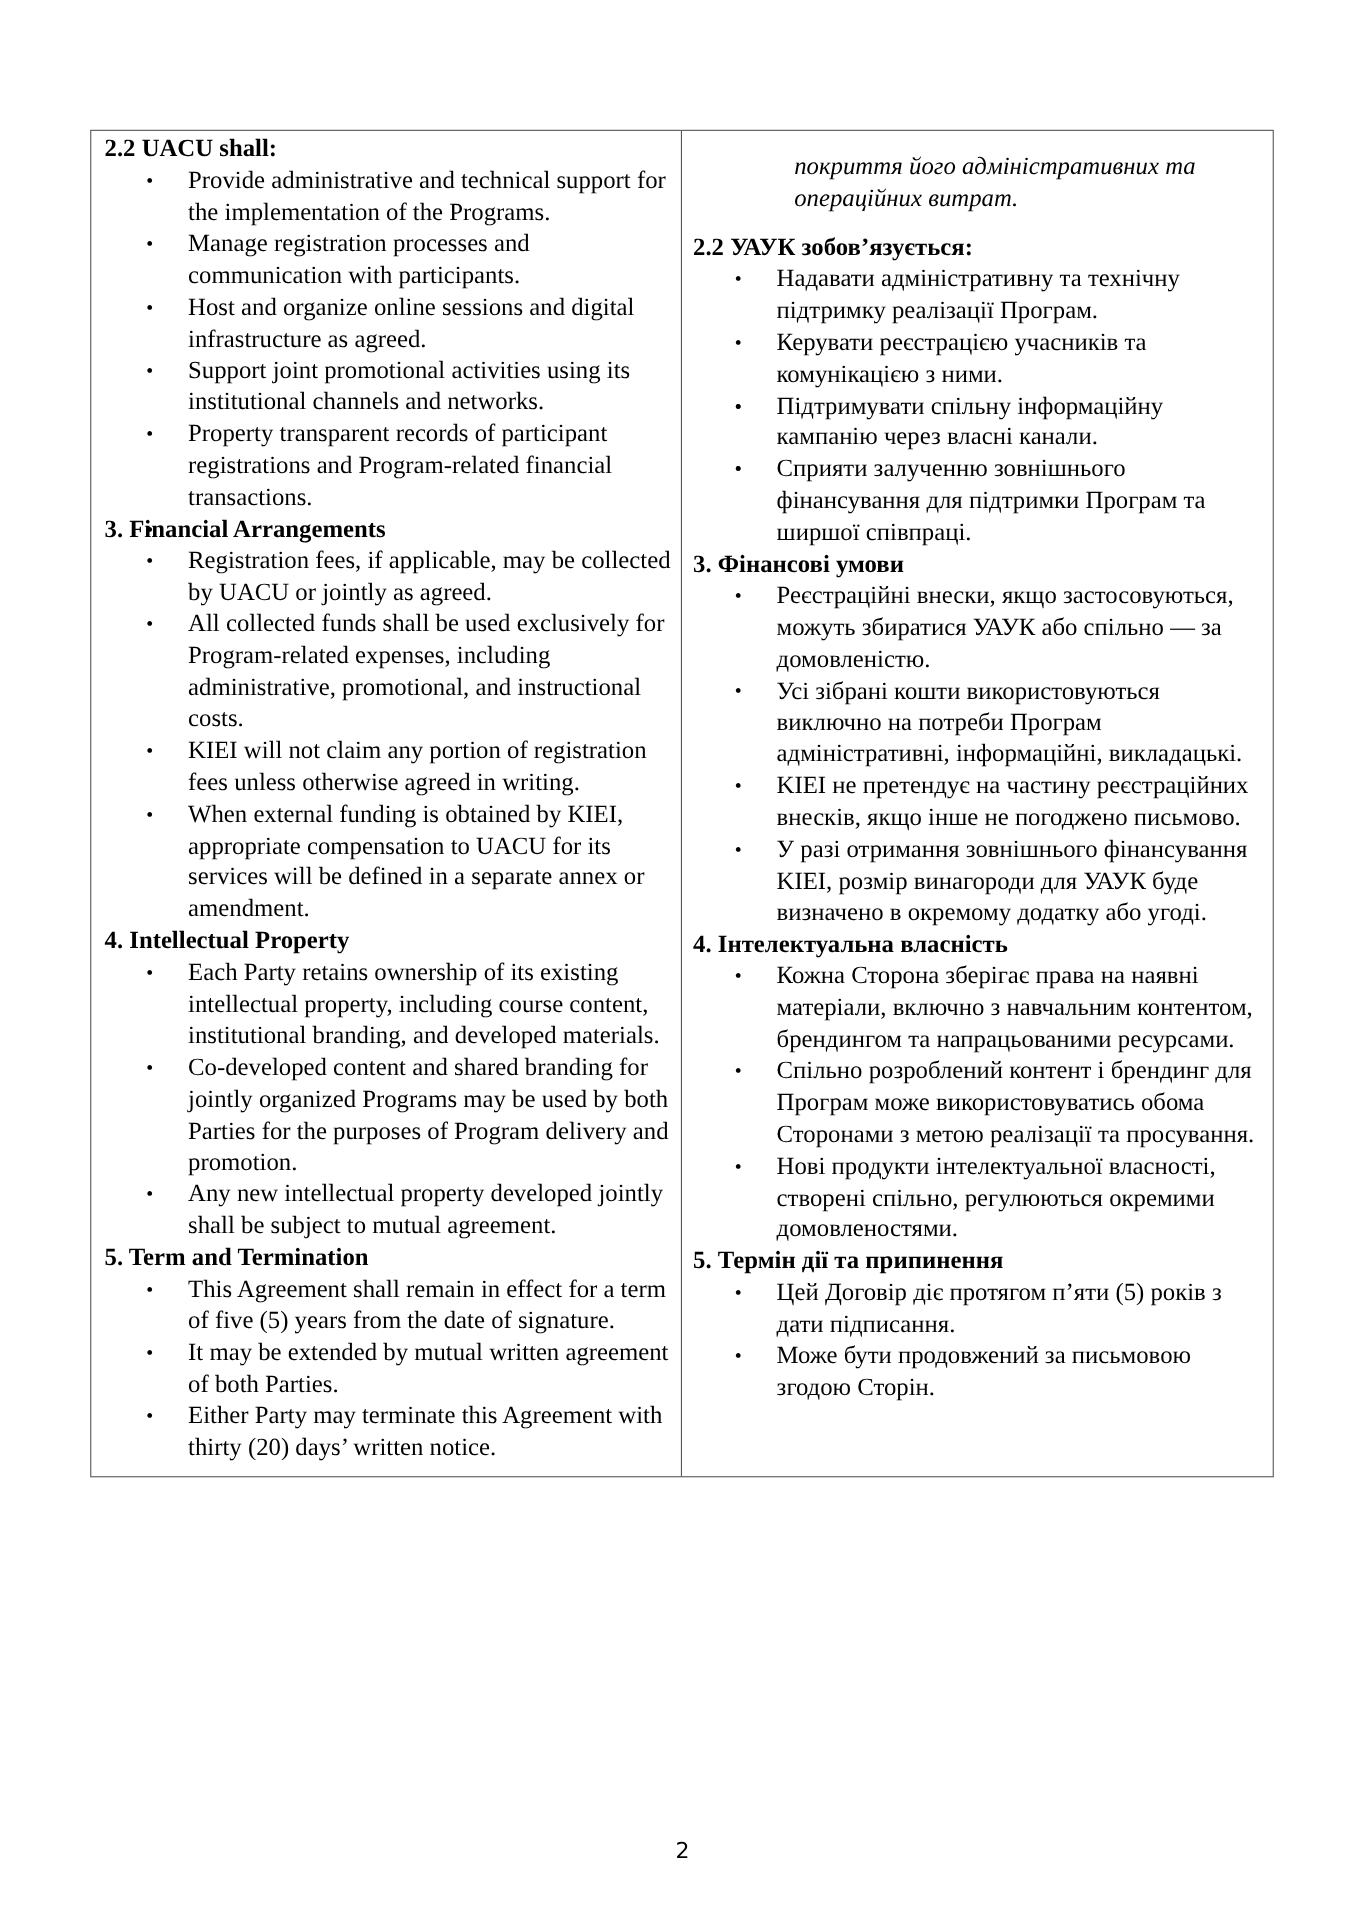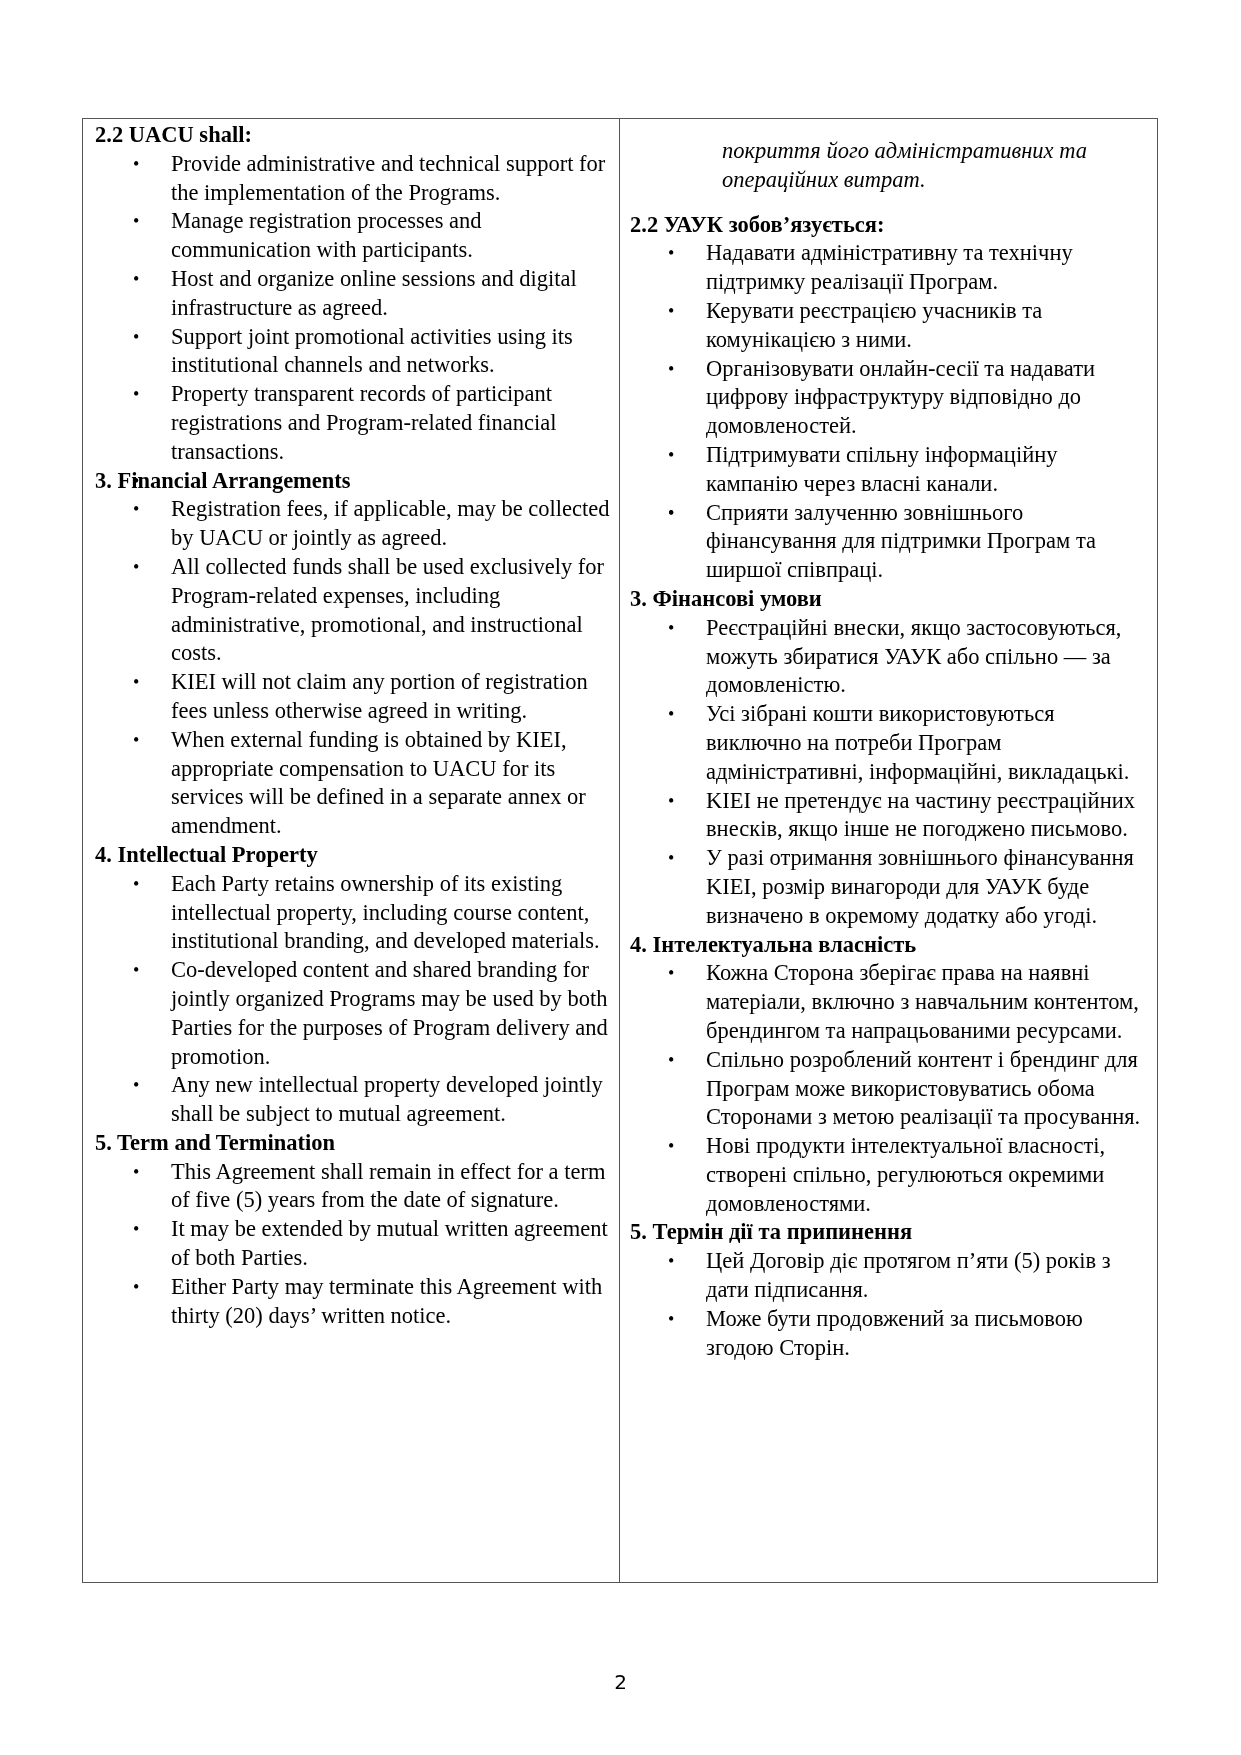--- a/index.html
+++ b/index.html
@@ -1,18 +1,18 @@
 <!DOCTYPE html>
 <html><head>
 <meta charset="utf-8">
 <style>
   html, body { margin:0; padding:0; background:#ffffff; }
   body { width:1241px; height:1755px; position:relative; overflow:hidden;
          font-family:"Liberation Serif", serif; color:#000; }
-  .table { position:absolute; left:82px; top:118px; width:1076px; height:1465px;
+  .table { position:absolute; left:82px; top:118px; width:1076px; height:1225px;
            border:1px solid #555; box-sizing:border-box; display:flex; }
   .col { box-sizing:border-box; padding:2px 8px 0 12px; font-size:22.5px; line-height:28.8px; }
   .col-left { width:538px; border-right:1px solid #555; padding-left:12px; }
   .col-right { width:538px; padding-left:10px; }
   .heading { font-weight:bold; margin:0; }
   .cont { margin:16px; padding-left:76px;font-style:italic; }
   ul { list-style:none; margin:0; padding:0; }
   li { position:relative; padding-left:76px; margin:0; }
   li .bullet { position:absolute; left:38px; top:0; font-size:18px; }
   .page-num { position:absolute; top:1670px; left:0; width:1241px; text-align:center;
@@ -57,21 +57,21 @@
     </ul>
   </div>
 
   <div class="col col-right">
     <p class="cont">покриття його адміністративних та операційних витрат.</p>
 
     <p class="heading">2.2 УАУК зобов’язується:</p>
     <ul>
       <li><span class="bullet">•</span><span>Надавати адміністративну та технічну підтримку реалізації Програм.</span></li>
       <li><span class="bullet">•</span><span>Керувати реєстрацією учасників та комунікацією з ними.</span></li>
-      <li><span class="bullet">•</span><span>Організовувати онлайн-сесії та надавати цифрову інфраструктуру відповідно до домовленостей.</span></li>
+      <li><span class="bullet">•</span></li>
       <li><span class="bullet">•</span><span>Підтримувати спільну інформаційну кампанію через власні канали.</span></li>
       <li><span class="bullet">•</span></li>
       <li><span class="bullet">•</span><span>Сприяти залученню зовнішнього фінансування для підтримки Програм та ширшої співпраці.</span></li>
     </ul>
 
     <p class="heading">3. Фінансові умови</p>
     <ul>
       <li><span class="bullet">•</span><span>Реєстраційні внески, якщо застосовуються, можуть збиратися УАУК або спільно — за домовленістю.</span></li>
       <li><span class="bullet">•</span><span>Усі зібрані кошти використовуються виключно на потреби Програм адміністративні, інформаційні, викладацькі.</span></li>
       <li><span class="bullet">•</span><span>KIEI не претендує на частину реєстраційних внесків, якщо інше не погоджено письмово.</span></li>

